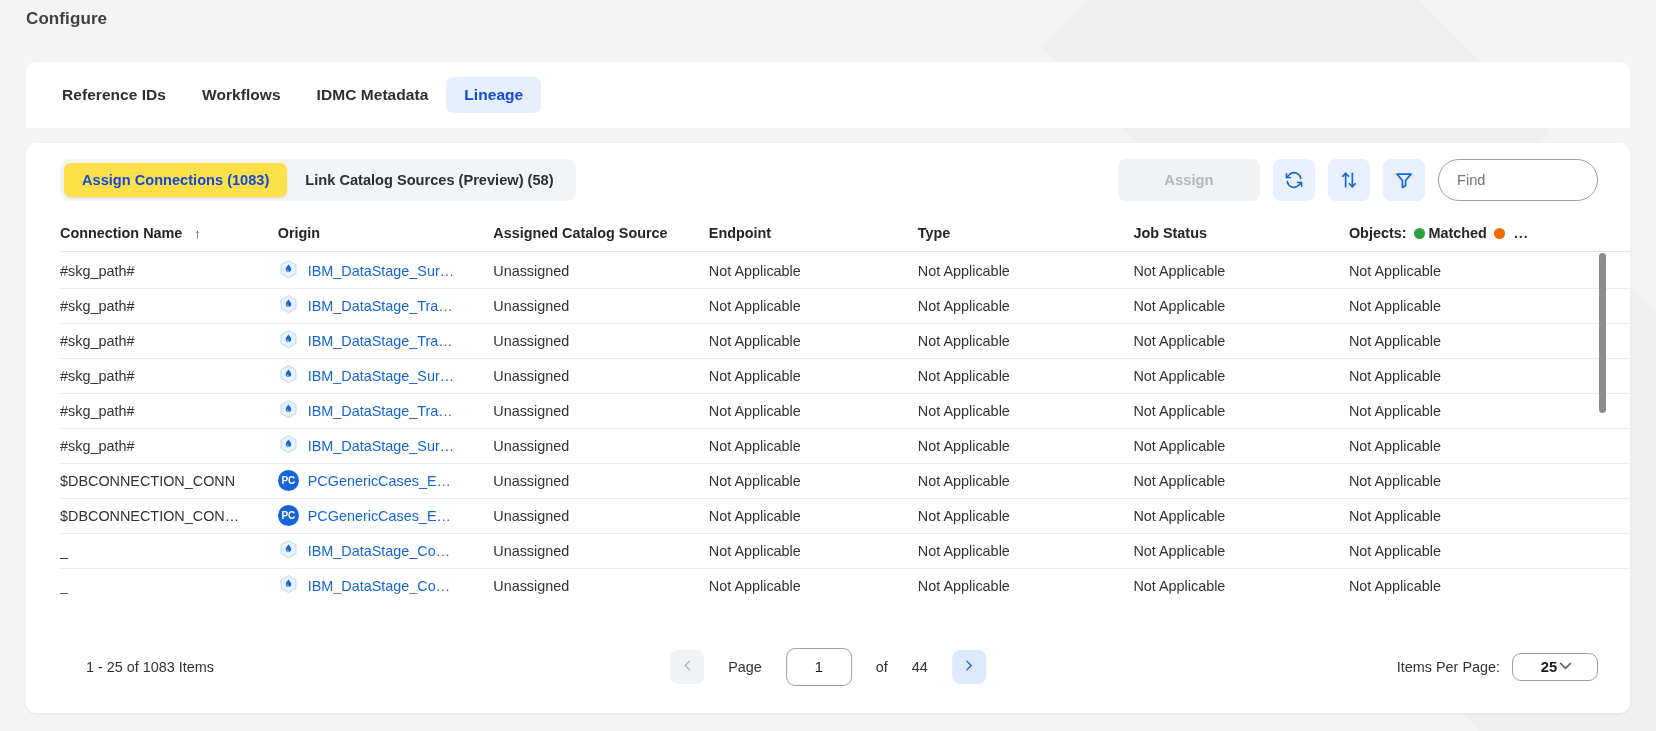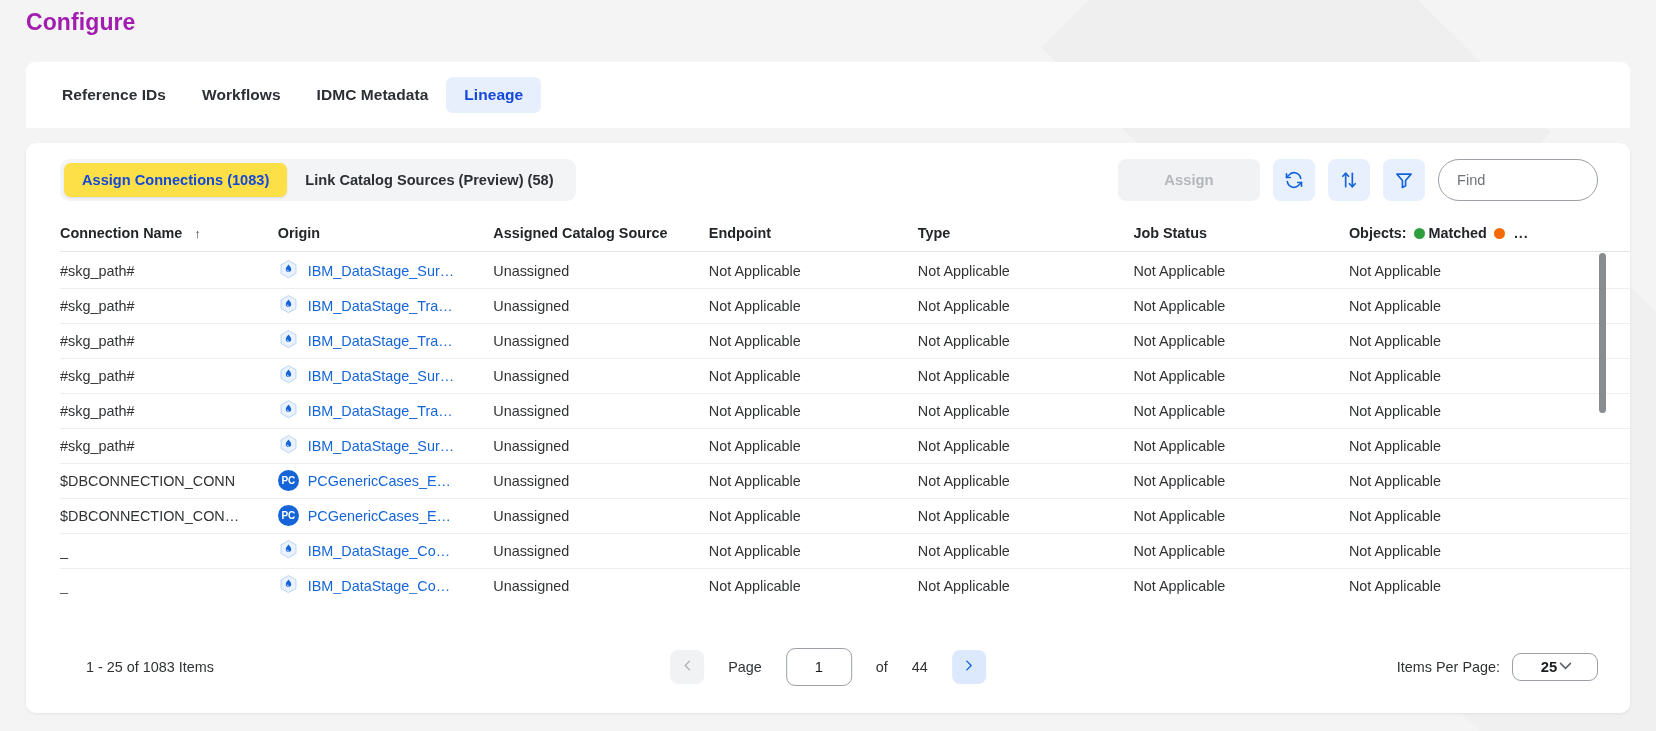--- a/index.html
+++ b/index.html
@@ -41,24 +41,24 @@
     width: 400px; height: 420px;
     transform: rotate(45deg);
     opacity: .6;
   }
 
   
   .page-title {
     position: absolute;
     left: 26px;
     top: 9px;
-    font-size: 23px;
+    font-size: 17px;
     font-weight: bold;
     letter-spacing: .1px;
-    color: #a21caf;
+    color: #404040;
   }
 
   
   .tabcard {
     position: absolute;
     left: 26px;
     top: 62px;
     width: 1604px;
     height: 66px;
     background: #ffffff;

